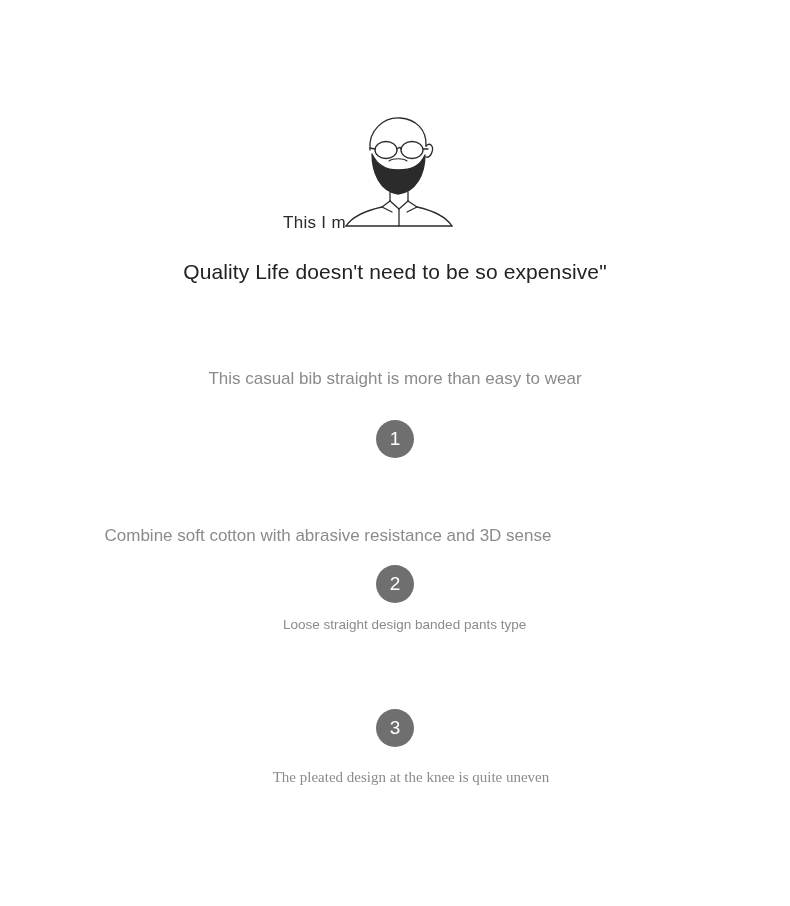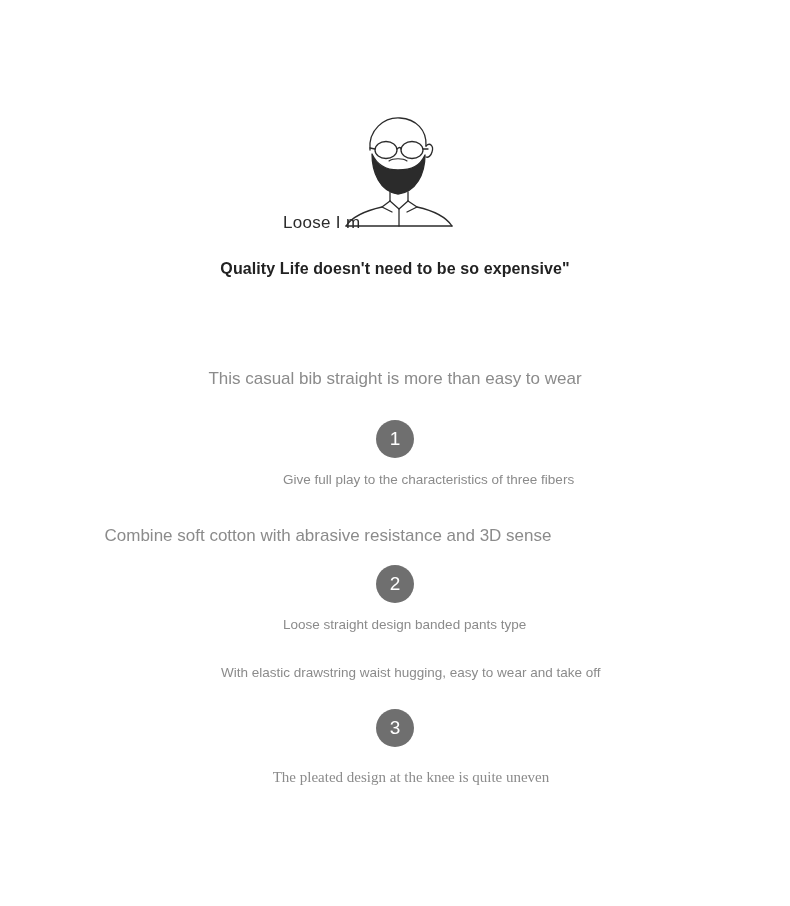--- a/index.html
+++ b/index.html
@@ -45,23 +45,23 @@
     height: 120px;
   }
 
   
   .headline {
     position: absolute;
     top: 260px;
     left: 0;
     width: 790px;
     text-align: center;
-    font-size: 16px;
+    font-size: 21px;
     color: #222222;
-    font-weight: 700;
+    font-weight: 400;
     letter-spacing: 0.1px;
   }
 
   
   .lead {
     position: absolute;
     top: 369px;
     left: 0;
     width: 790px;
     text-align: center;
@@ -113,21 +113,21 @@
   .s3-badge { position: absolute; top: 709px; left: 0; width: 790px; }
   .s3-a { position: absolute; top: 766px; left: 16px; width: 790px; text-align: center; font-size: 15px; font-family: Liberation Serif, serif; }
   .s3-b { position: absolute; top: 808px; left: 170px; width: 520px; }
 </style>
 </head>
 <body>
 
 <div class="page">
 
   <div class="brand-block">
-    <div class="brand-name">Loose I m</div>
+    <div class="brand-name">This I m</div>
     <div class="mascot">
       <svg viewBox="0 0 125 120" width="125" height="120" fill="none" stroke="#2b2b2b" stroke-width="1.3" stroke-linecap="round" stroke-linejoin="round">
 
         <path d="M38 42 C36 22, 52 9, 68 10 C84 11, 95 22, 94 38"></path>
         <path d="M94 38 C98 34, 102 38, 100 44 C99 48, 96 50, 94 49"></path>
 
         <ellipse cx="54" cy="42" rx="11" ry="8.5" fill="#ffffff"></ellipse>
         <ellipse cx="80" cy="42" rx="11" ry="8.5" fill="#ffffff"></ellipse>
         <path d="M65 41 C67 39, 69 39, 69 41"></path>
         <path d="M43 41 L38 40"></path>
@@ -153,35 +153,29 @@
     </div>
   </div>
 
   <div class="headline">Quality Life doesn't need to be so expensive"</div>
 
   <div class="lead">This casual bib straight is more than easy to wear</div>
 
   <div class="section s1-badge">
     <div class="badge">1</div>
   </div>
-  <div class="section s1-a">
-    <div class="sec-text">Give full play to the characteristics of three fibers</div>
-  </div>
   <div class="section s1-b">
     <div class="sec-big">Combine soft cotton with abrasive resistance and 3D sense</div>
   </div>
 
   <div class="section s2-badge">
     <div class="badge">2</div>
   </div>
   <div class="section s2-a">
     <div class="sec-text">Loose straight design banded pants type</div>
-  </div>
-  <div class="section s2-b">
-    <div class="sec-text">With elastic drawstring waist hugging, easy to wear and take off</div>
   </div>
 
   <div class="section s3-badge">
     <div class="badge">3</div>
   </div>
   <div class="section s3-a">
     <div class="sec-big" style="font-size:15px;">The pleated design at the knee is quite uneven</div>
   </div>
 
 </div>

